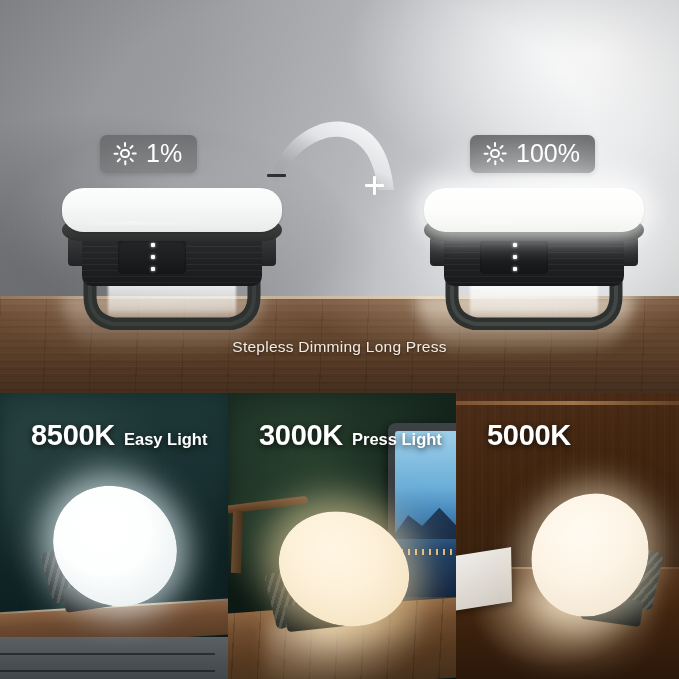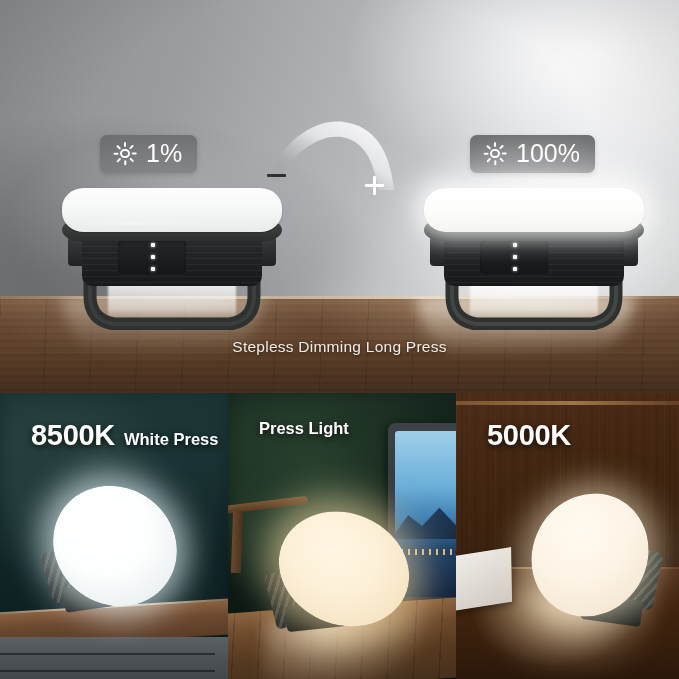--- a/index.html
+++ b/index.html
@@ -365,21 +365,21 @@
         <u></u>
         <i></i>
       </div>
       <div class="disc d1">
         <span class="fins"></span>
         <span class="base"></span>
         <span class="face"></span>
       </div>
       <div class="pane-label">
         <span class="k">8500K</span>
-        <span class="n">White Press</span>
+        <span class="n">Easy Light</span>
       </div>
     </div>
 
     <div class="pane p2">
       <div class="bg2"></div>
       <div class="bg2-blur"></div>
       <div class="rail2"></div>
       <div class="rail2b"></div>
       <div class="tablet">
         <div class="tablet-s">
@@ -389,20 +389,21 @@
       </div>
       <div class="desk2"></div>
       <div class="desk2-grain"></div>
       <div class="desk2-pool"></div>
       <div class="disc d2">
         <span class="fins"></span>
         <span class="base"></span>
         <span class="face"></span>
       </div>
       <div class="pane-label">
+        <span class="k">3000K</span>
         <span class="n">Press Light</span>
       </div>
     </div>
 
     <div class="pane p3">
       <div class="bg3"></div>
       <div class="bg3-grain"></div>
       <div class="wall3-line"></div>
       <div class="desk3-edge"></div>
       <div class="desk3"></div>

